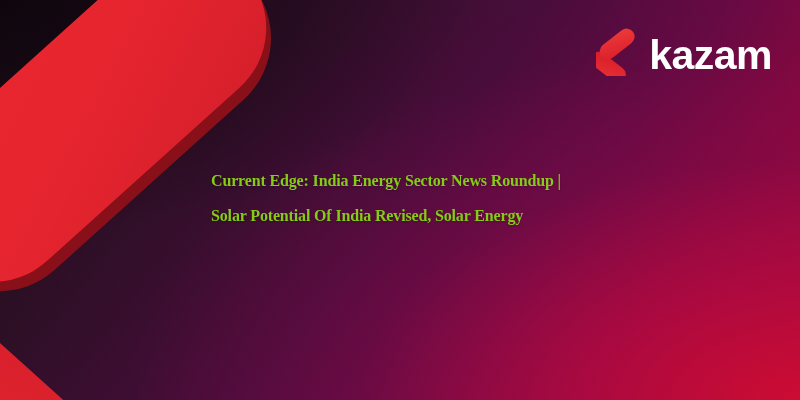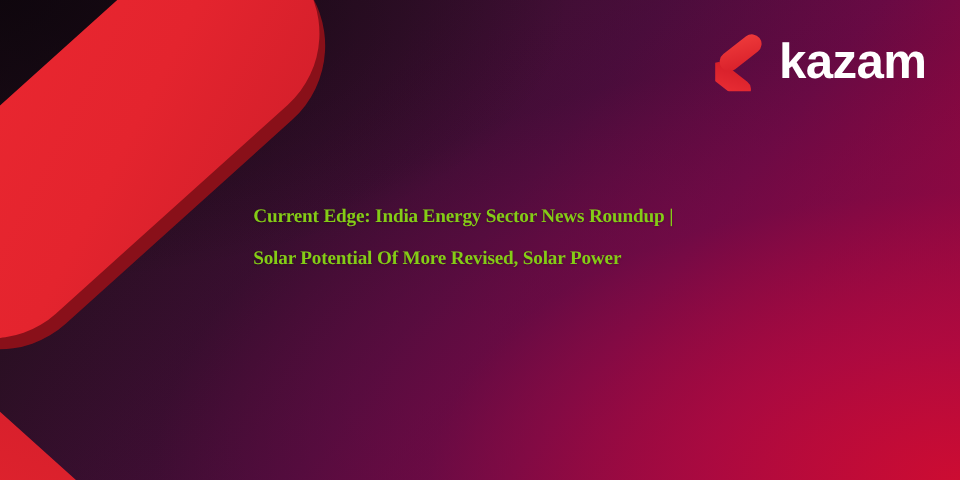--- a/index.html
+++ b/index.html
@@ -61,21 +61,21 @@
     overflow: hidden;
   }
   .mark-wrap svg { display: block; }
 
   
   .logo {
     position: absolute;
     top: 26px;
     right: 28px;
     display: flex;
-    align-items: center;
+    align-items: flex-end;
     gap: 7px;
   }
   .logo-mark {
     width: 46px;
     height: 50px;
     display: block;
     flex: 0 0 auto;
   }
   .logo-word {
     color: #ffffff;
@@ -159,16 +159,16 @@
 
       <g transform="translate(0.5,24) rotate(-38)">
         <rect x="0" y="0" width="40" height="16" rx="8" ry="8" fill="url(#lgA)"></rect>
       </g>
     </svg>
     <span class="logo-word">kazam</span>
   </div>
 
   <h1 class="headline">
     <span class="headline-line">Current Edge: India Energy Sector News Roundup |</span>
-    <span class="headline-line">Solar Potential Of More Revised, Solar Power</span>
+    <span class="headline-line">Solar Potential Of India Revised, Solar Energy</span>
   </h1>
 
 </div>
 
 </body></html>

